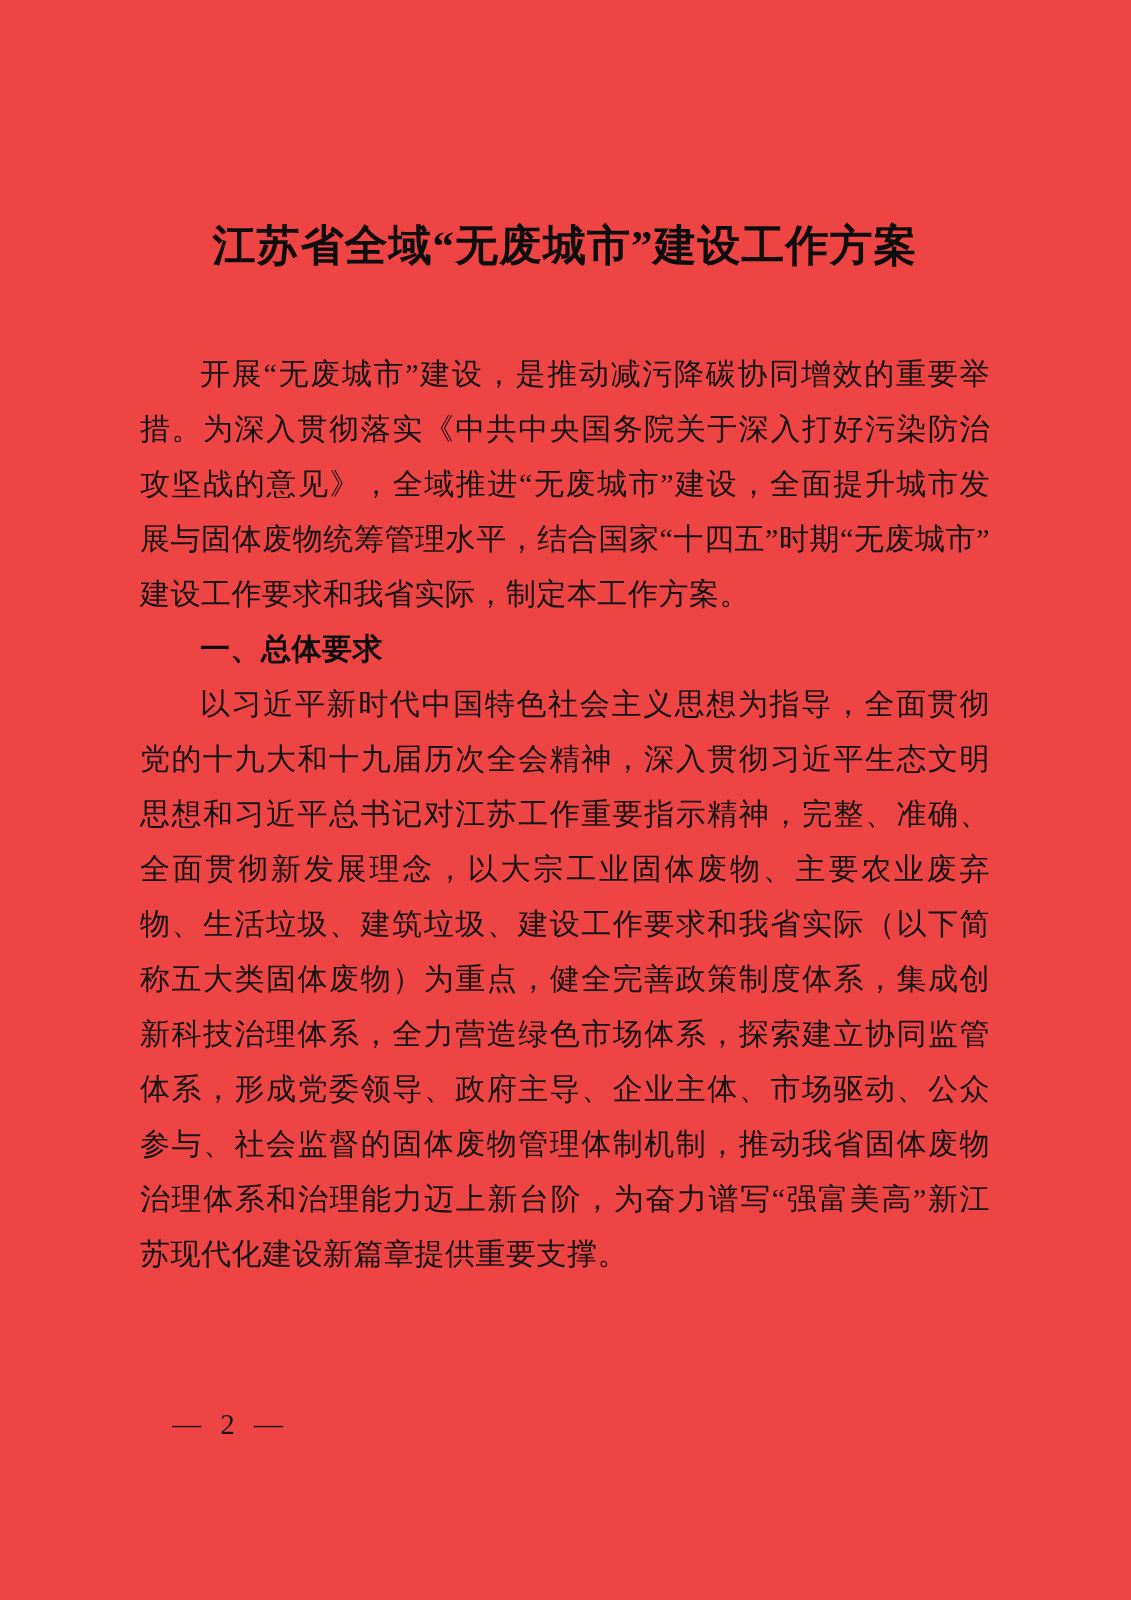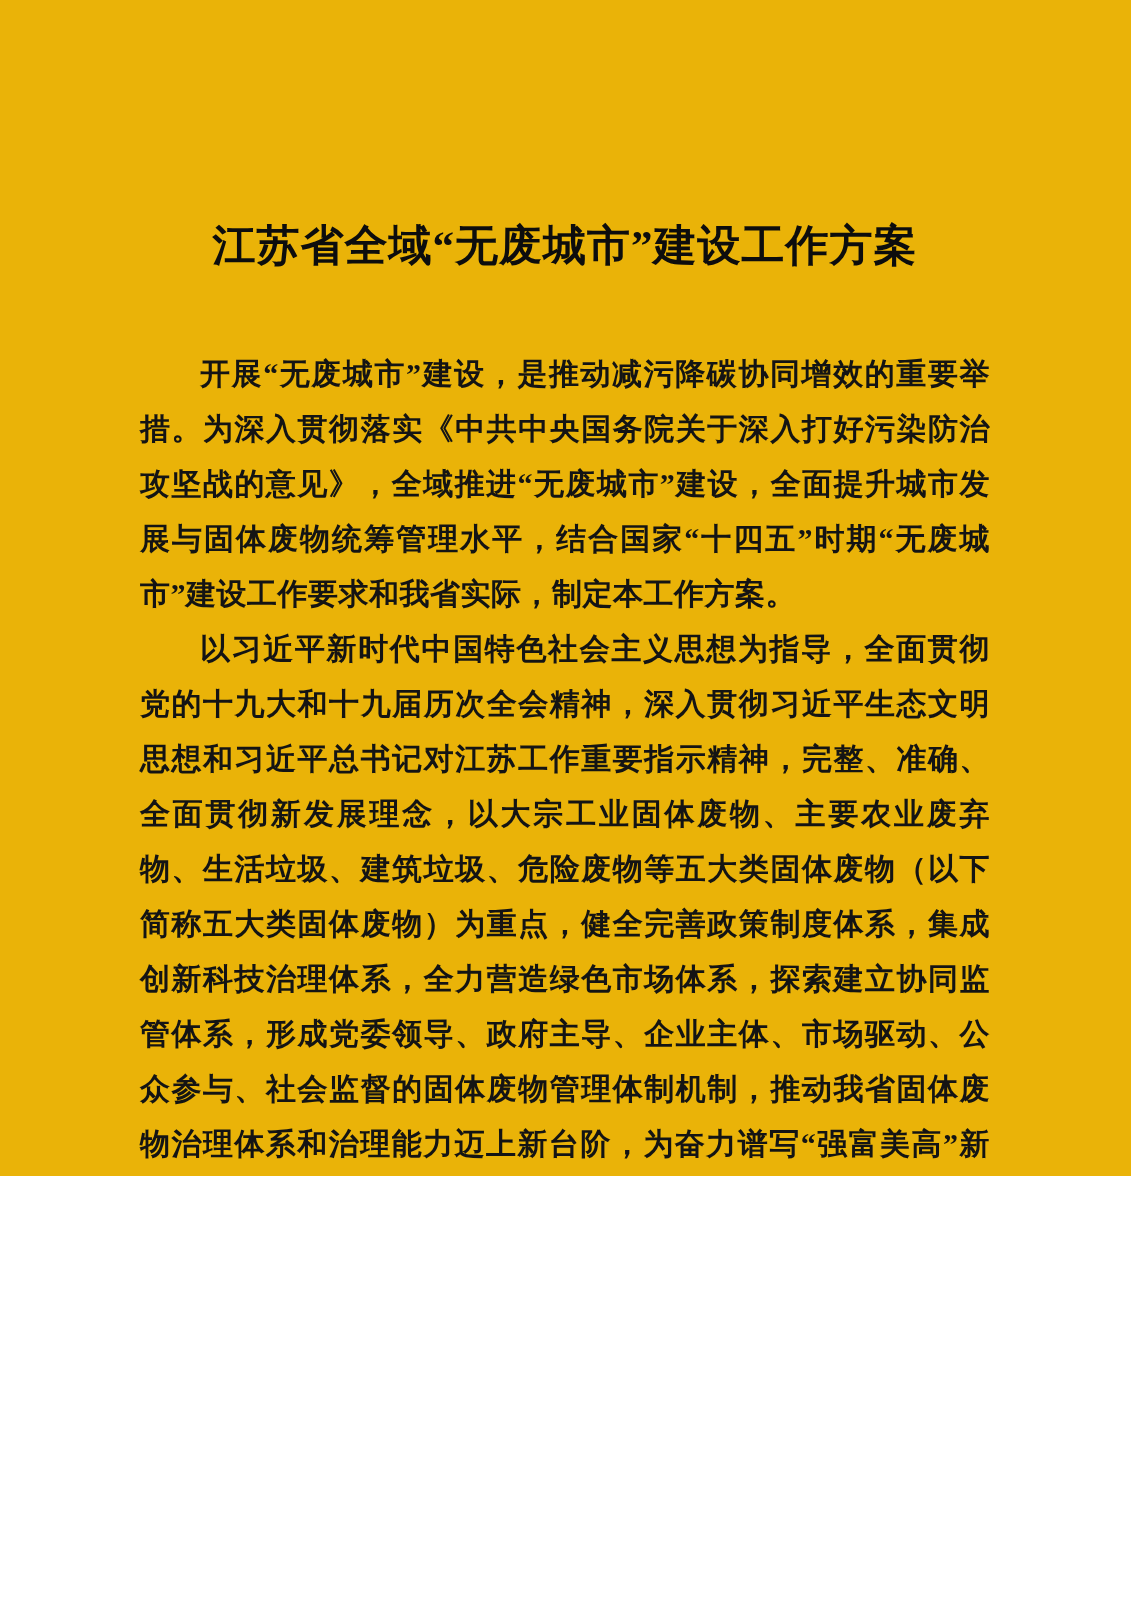--- a/index.html
+++ b/index.html
@@ -1,22 +1,22 @@
 <!DOCTYPE html>
 <html lang="zh"><head>
 <meta charset="utf-8">
 <style>
   * { margin: 0; padding: 0; box-sizing: border-box; }
   html, body { background: #ffffff; }
   .page {
     position: relative;
     width: 1131px;
-    height: 1176px;
+    height: 1600px;
     margin: 0 auto;
-    background: #eab308;
+    background: #ef4444;
     color: #111111;
     font-family: "Liberation Serif", "DejaVu Serif", serif;
     overflow: hidden;
   }
   .content {
     position: absolute;
     left: 140px;
     right: 141px;
     top: 218px;
   }
@@ -30,21 +30,20 @@
     color: #0d0d0d;
     font-family: "Liberation Serif", "DejaVu Serif", serif;
   }
   .block {
     font-size: 30px;
     line-height: 55px;
     text-align: justify;
     text-justify: inter-character;
     color: #141414;
     letter-spacing: 0.5px;
-    font-weight: bold;
   }
   .block.body-para { text-indent: 2em; }
   .block.heading {
     text-indent: 2em;
     font-weight: bold;
     font-family: "Liberation Sans", "DejaVu Sans", sans-serif;
     font-size: 30px;
     color: #0d0d0d;
   }
   .block.subheading { text-indent: 2em; }
@@ -60,20 +59,21 @@
 </style>
 </head>
 <body>
 
 <div class="page">
   <div class="content">
     <h1 class="doc-title">江苏省全域“无废城市”建设工作方案</h1>
 
     <p class="block body-para">开展“无废城市”建设，是推动减污降碳协同增效的重要举措。为深入贯彻落实《中共中央国务院关于深入打好污染防治攻坚战的意见》，全域推进“无废城市”建设，全面提升城市发展与固体废物统筹管理水平，结合国家“十四五”时期“无废城市”建设工作要求和我省实际，制定本工作方案。</p>
 
+    <p class="block heading">一、总体要求</p>
 
 
-    <p class="block body-para">以习近平新时代中国特色社会主义思想为指导，全面贯彻党的十九大和十九届历次全会精神，深入贯彻习近平生态文明思想和习近平总书记对江苏工作重要指示精神，完整、准确、全面贯彻新发展理念，以大宗工业固体废物、主要农业废弃物、生活垃圾、建筑垃圾、危险废物等五大类固体废物（以下简称五大类固体废物）为重点，健全完善政策制度体系，集成创新科技治理体系，全力营造绿色市场体系，探索建立协同监管体系，形成党委领导、政府主导、企业主体、市场驱动、公众参与、社会监督的固体废物管理体制机制，推动我省固体废物治理体系和治理能力迈上新台阶，为奋力谱写“强富美高”新江苏现代化建设新篇章提供重要支撑。</p>
+    <p class="block body-para">以习近平新时代中国特色社会主义思想为指导，全面贯彻党的十九大和十九届历次全会精神，深入贯彻习近平生态文明思想和习近平总书记对江苏工作重要指示精神，完整、准确、全面贯彻新发展理念，以大宗工业固体废物、主要农业废弃物、生活垃圾、建筑垃圾、建设工作要求和我省实际（以下简称五大类固体废物）为重点，健全完善政策制度体系，集成创新科技治理体系，全力营造绿色市场体系，探索建立协同监管体系，形成党委领导、政府主导、企业主体、市场驱动、公众参与、社会监督的固体废物管理体制机制，推动我省固体废物治理体系和治理能力迈上新台阶，为奋力谱写“强富美高”新江苏现代化建设新篇章提供重要支撑。</p>
 
   </div>
 
   <div class="footer">— 2 —</div>
 </div>
 
 </body></html>

